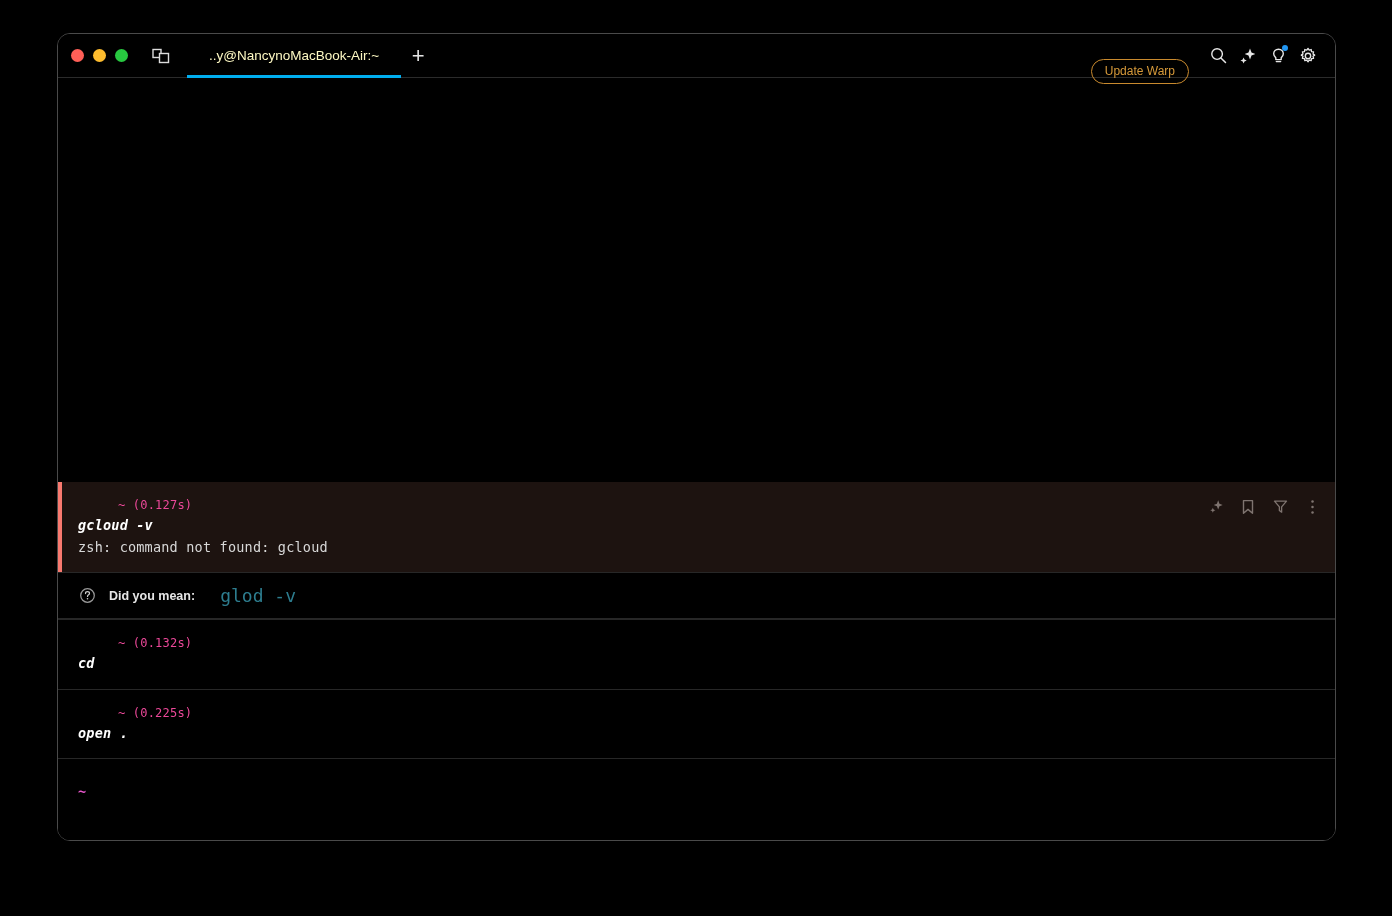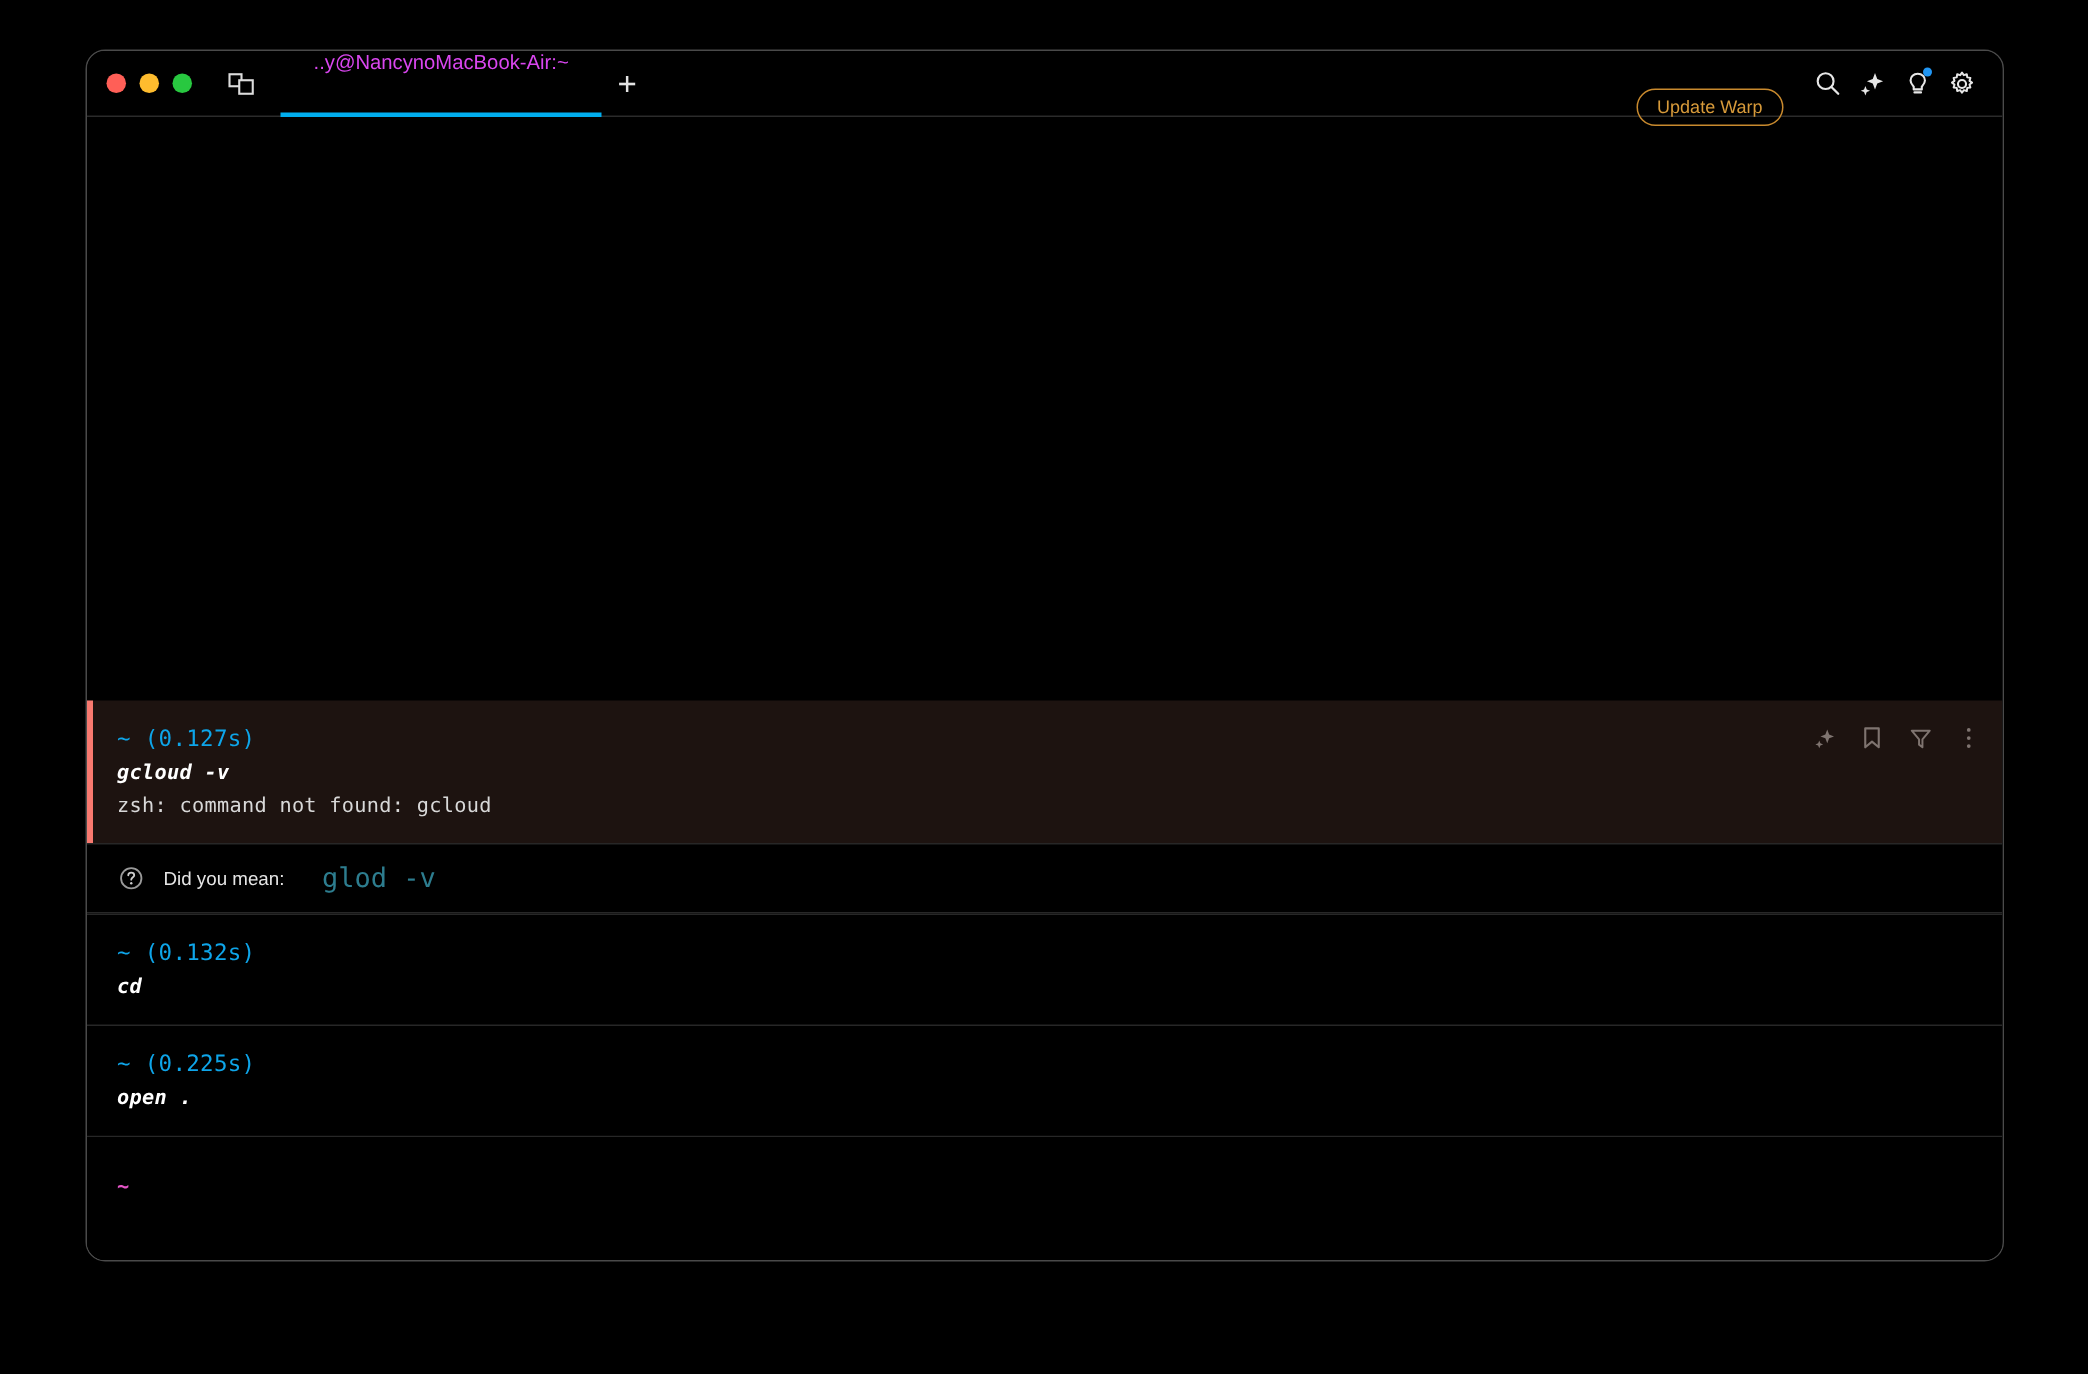--- a/index.html
+++ b/index.html
@@ -35,23 +35,23 @@
   .dot { width:13px; height:13px; border-radius:50%; }
   .dot.red    { background:#ff5f57; }
   .dot.yellow { background:#febc2e; }
   .dot.green  { background:#28c840; }
 
   .panes-icon { margin-left:23px; width:20px; height:20px; display:flex; align-items:center; justify-content:center; cursor:pointer; }
 
   .tabstrip { display:flex; align-items:stretch; height:44px; margin-left:16px; }
   .tab {
     position:relative;
-    display:flex; align-items:flex-start; justify-content:center;
+    display:flex; align-items:center; justify-content:center;
     padding:0 22px;
-    font-size:13.5px; color:#d946ef;
+    font-size:13.5px; color:#fef9c3;
     cursor:pointer; white-space:nowrap;
   }
   .tab.active::after {
     content:""; position:absolute; left:0; right:0; bottom:0;
     height:3px; background:#00AEEF;
   }
   .newtab {
     display:flex; align-items:center; justify-content:center;
     width:34px; height:44px;
     font-size:22px; color:#e3e3e3; font-weight:300;
@@ -88,21 +88,21 @@
   }
 
   
   .termbody { flex:1; display:flex; flex-direction:column; background:#000; overflow:hidden; }
   .scrollfill { flex:1; background:#000; min-height:0; }
 
   .mono { font-family:"DejaVu Sans Mono","Liberation Mono",monospace; }
 
   
   .block { position:relative; padding:14px 20px 14px 20px; background:#000; border-top:1px solid #272727; }
-  .block .meta { font-size:15px; color:#0ea5e9; letter-spacing:0.2px; line-height:1.5; }
+  .block .meta { font-size:12px; color:#ec4899; letter-spacing:0.2px; line-height:1.5;margin-left:40px; }
   .block .cmd  { font-size:13.5px; color:#ffffff; font-weight:bold; line-height:1.65; letter-spacing:0.2px;font-style:italic; }
   .block .out  { font-size:13.5px; color:#d8d8d8; line-height:1.65; letter-spacing:0.2px; }
 
   .block.error {
     background:#1d1310;
     border-top:none;
     padding-left:20px;
   }
   .block.error::before {
     content:""; position:absolute; left:0; top:0; bottom:0;
@@ -119,21 +119,21 @@
 
   
   .suggest {
     display:flex; align-items:center; gap:13px;
     padding:12px 20px;
     background:#000;
     border-top:1px solid #272727;
     border-bottom:1px solid #272727;
   }
   .suggest .q { width:18px; height:18px; display:flex; align-items:center; justify-content:center; }
-  .suggest .label { font-size:12.5px; color:#e6e6e6; font-weight:normal; }
+  .suggest .label { font-size:12.5px; color:#e6e6e6; font-weight:bold; }
   .suggest .sug { font-size:18px; color:#2d7d8f; margin-left:12px; }
 
   
   .promptblock {
     border-top:1px solid #272727;
     padding:22px 20px 40px 20px;
     background:#000;
     flex:0 0 auto;
     min-height:80px;
   }

